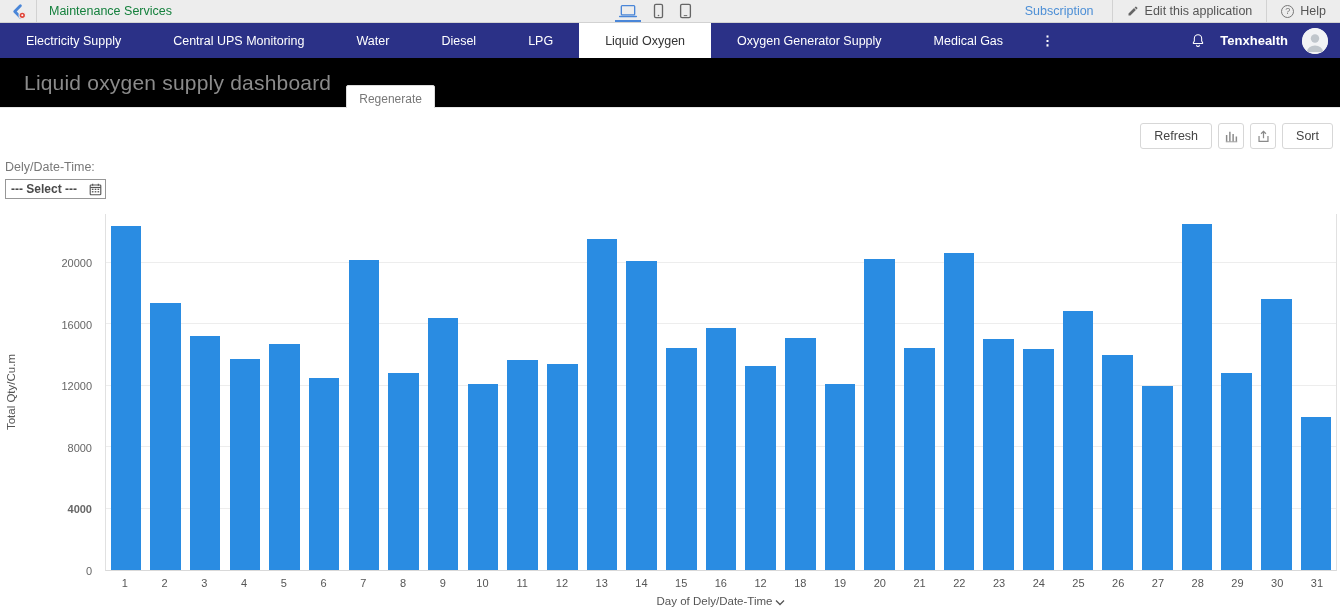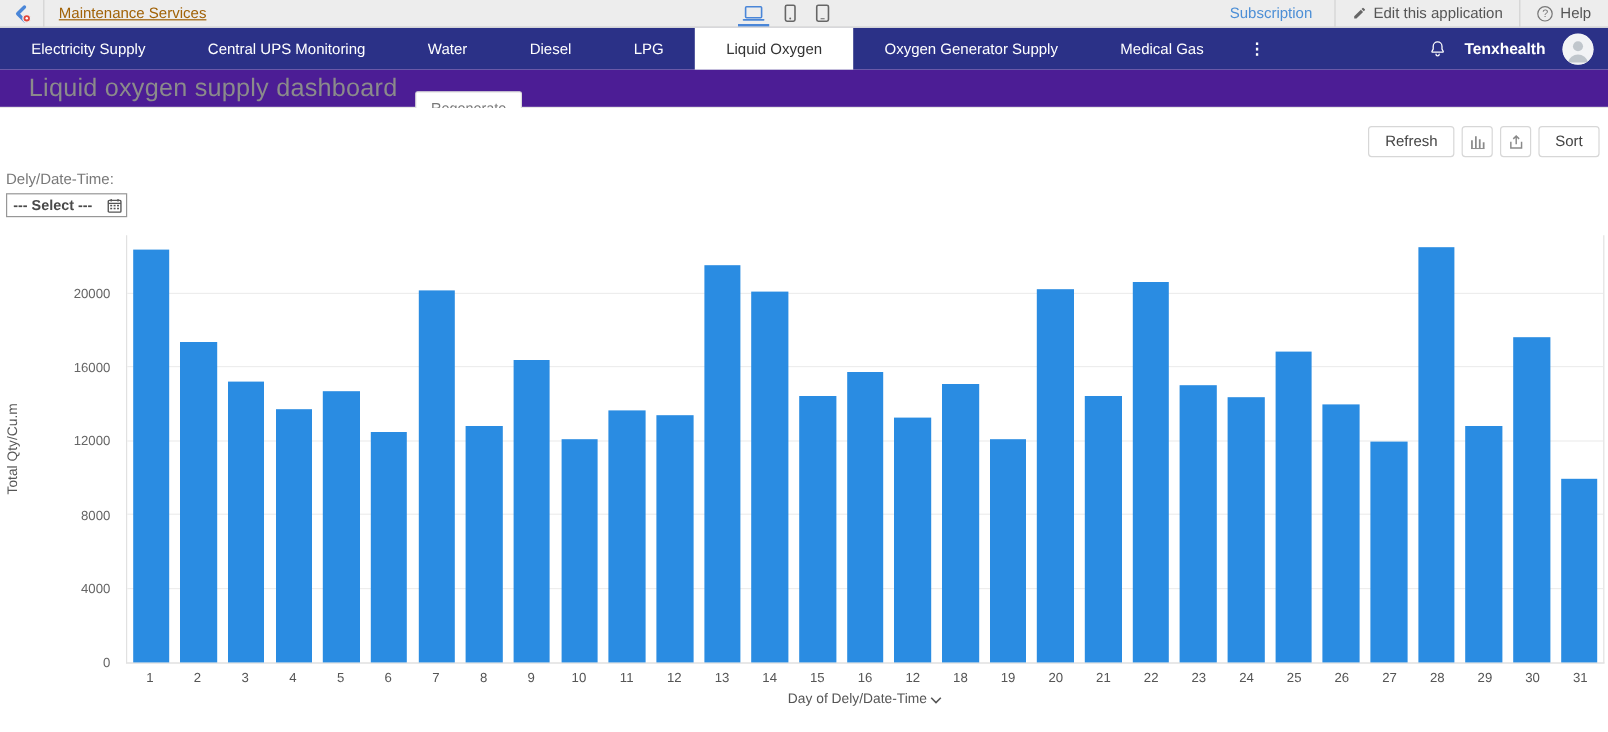--- a/index.html
+++ b/index.html
@@ -9,21 +9,21 @@
     font-family:"Liberation Sans", sans-serif; -webkit-font-smoothing:antialiased;
   }
 
   
   .topbar {
     height:23px; background:#ededed; border-bottom:1px solid #d2d2d2;
     display:flex; align-items:center; position:relative; font-size:12.5px; color:#555;
   }
   .topbar .logo { margin:0 9px 0 10px; display:flex; align-items:center; }
   .tb-divider { width:1px; height:23px; background:#d2d2d2; }
-  .app-name { padding:0 12px; color:#a16207;text-decoration:underline; }
+  .app-name { padding:0 12px; color:#15803d; }
   .device-switch { position:absolute; left:618px; top:0; height:22px; display:flex; align-items:center; gap:15px; }
   .device { position:relative; height:22px; display:flex; align-items:center; }
   .device.active:after { content:""; position:absolute; left:-3px; right:-3px; bottom:0; height:2px; background:#4a86d8; }
   .topbar-right { margin-left:auto; display:flex; align-items:center; height:23px; }
   .tb-link { color:#4d8fd6; padding:0 18px; cursor:pointer; }
   .tb-item { display:flex; align-items:center; gap:6px; padding:0 14px; color:#555; cursor:pointer; }
   .help-circle {
     width:13px; height:13px; border:1px solid #777; border-radius:50%;
     font-size:9px; color:#777; display:flex; align-items:center; justify-content:center;
   }
@@ -40,21 +40,21 @@
   .nav-more { padding:0 12px; display:flex; align-items:center; font-size:13px; font-weight:bold; cursor:pointer; letter-spacing:1px; }
   .nav-right { margin-left:auto; display:flex; align-items:center; gap:14px; padding-right:12px; }
   .nav-user { font-size:13px; font-weight:bold; }
   .avatar {
     width:26px; height:26px; border-radius:50%; background:#f2f3f5; overflow:hidden;
     display:flex; align-items:center; justify-content:center;
   }
 
   
   .titlebar {
-    height:32px; background:#4c1d95; border-bottom:1px solid #e7e7e7;
+    height:50px; background:#000000; border-bottom:1px solid #e7e7e7;
     display:flex; align-items:center; padding:0 24px;
   }
   .page-title { font-size:21px; color:#8b8b8b; letter-spacing:.2px; }
   .regen-btn {
     margin-left:15px; font-size:12px; color:#787878; background:#fff;
     border:1px solid #dcdcdc; border-radius:2px; padding:6px 12px; cursor:pointer;margin-top:32px;
   }
 
   
   .content { position:relative; height:501px; background:#fff; }
@@ -231,21 +231,21 @@
         </svg>
       </span>
     </div>
   </div>
 
   <div class="y-axis-label-wrap">
     <span>Total Qty/Cu.m</span>
   </div>
   <div class="y-ticks">
       <div class="ytick" style="bottom: 0%;">0</div>
-      <div class="ytick" style="bottom: 17.2414%;">4000</div>
+      <div class="ytick" style="bottom: 17.2414%; font-weight: bold;">4000</div>
       <div class="ytick" style="bottom: 34.4828%;">8000</div>
       <div class="ytick" style="bottom: 51.7241%;">12000</div>
       <div class="ytick" style="bottom: 68.9655%;">16000</div>
       <div class="ytick" style="bottom: 86.2069%;">20000</div>
     </div>
 
   <div class="plot">
       <div class="gridline" style="bottom: 86.2069%;"></div>
       <div class="gridline" style="bottom: 68.9655%;"></div>
       <div class="gridline" style="bottom: 51.7241%;"></div>

